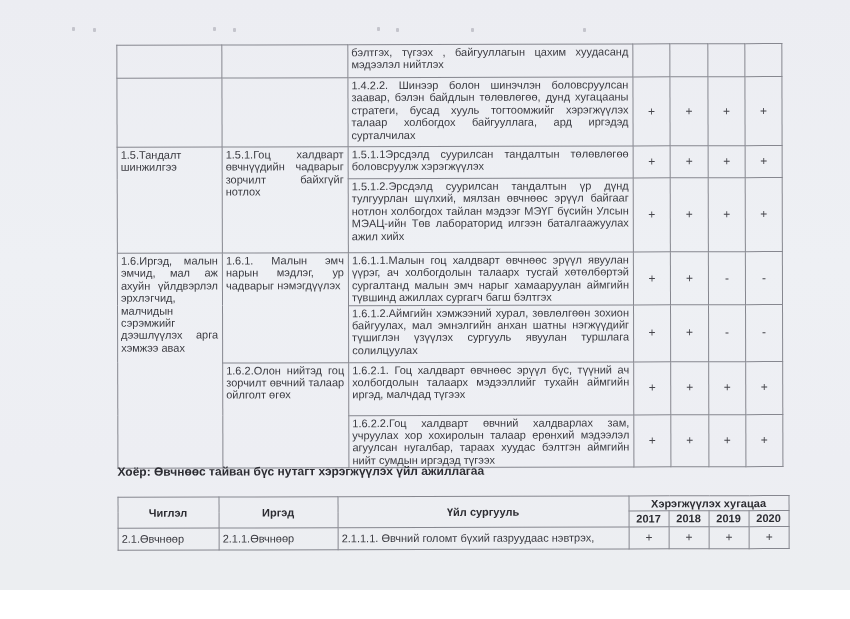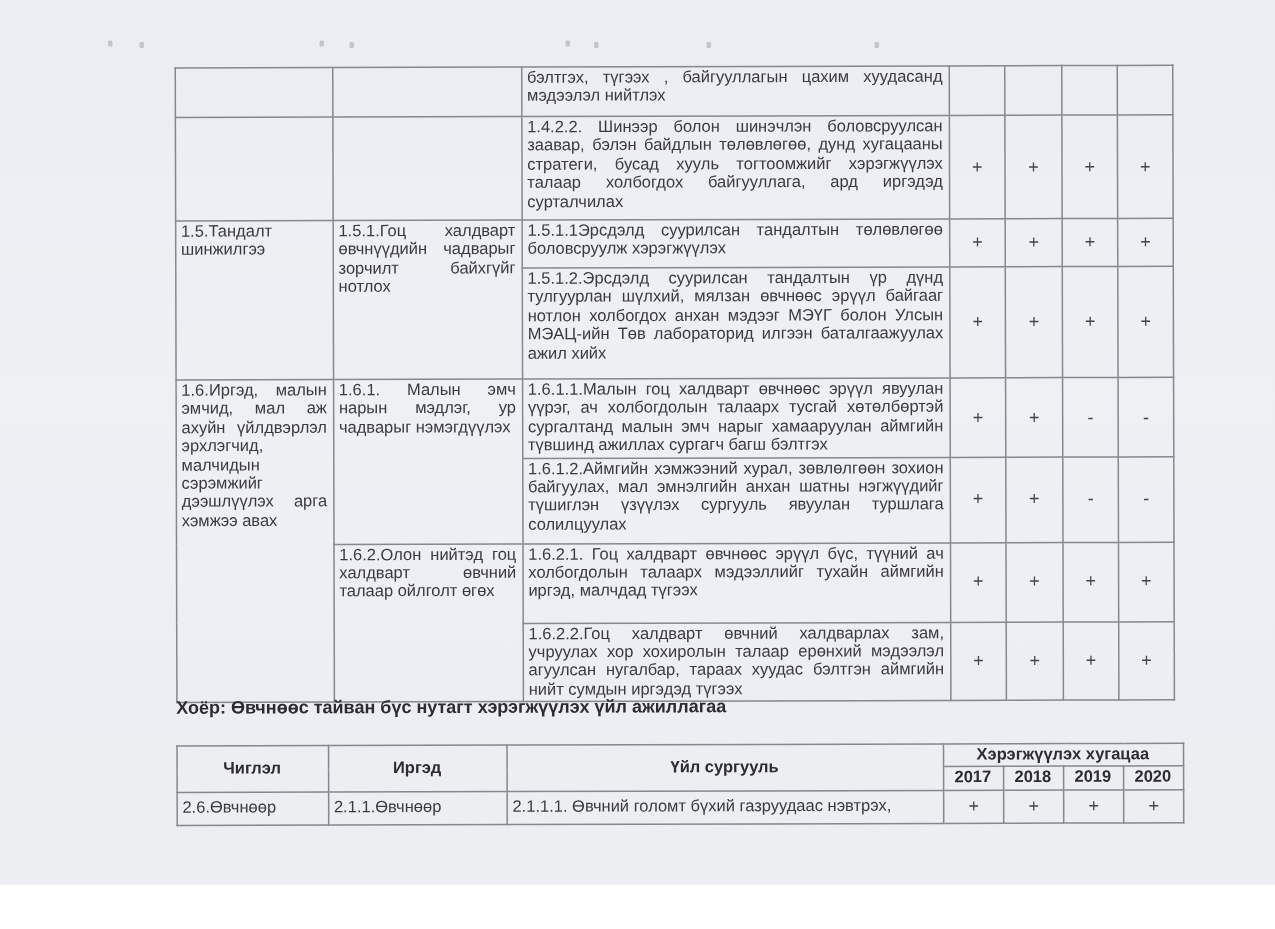--- a/index.html
+++ b/index.html
@@ -80,21 +80,21 @@
         <tr style="height:32px">
           <td class="just" rowspan="2">1.5.Тандалт шинжилгээ</td>
           <td class="just" rowspan="2">1.5.1.Гоц халдварт өвчнүүдийн чадварыг зорчилт байхгүйг нотлох</td>
           <td class="just">1.5.1.1Эрсдэлд суурилсан тандалтын төлөвлөгөө боловсруулж хэрэгжүүлэх</td>
           <td class="m">+</td>
           <td class="m">+</td>
           <td class="m">+</td>
           <td class="m">+</td>
         </tr>
         <tr style="height:74px">
-          <td class="just">1.5.1.2.Эрсдэлд суурилсан тандалтын үр дүнд тулгуурлан шүлхий, мялзан өвчнөөс эрүүл байгааг нотлон холбогдох анхан мэдээг МЭҮГ болон Улсын МЭАЦ-ийн Төв лабораторид илгээн баталгаажуулах ажил хийх</td>
+          <td class="just">1.5.1.2.Эрсдэлд суурилсан тандалтын үр дүнд тулгуурлан шүлхий, мялзан өвчнөөс эрүүл байгааг нотлон холбогдох тайлан мэдээг МЭҮГ бүсийн Улсын МЭАЦ-ийн Төв лабораторид илгээн баталгаажуулах ажил хийх</td>
           <td class="m">+</td>
           <td class="m">+</td>
           <td class="m">+</td>
           <td class="m">+</td>
         </tr>
         <tr style="height:51px">
           <td class="just" rowspan="4">1.6.Иргэд, малын эмчид, мал аж ахуйн үйлдвэрлэл эрхлэгчид, малчидын сэрэмжийг дээшлүүлэх арга хэмжээ авах</td>
           <td class="just" rowspan="2">1.6.1. Малын эмч нарын мэдлэг, ур чадварыг нэмэгдүүлэх</td>
           <td class="just">1.6.1.1.Малын гоц халдварт өвчнөөс эрүүл явуулан үүрэг, ач холбогдолын талаарх тусгай хөтөлбөртэй сургалтанд малын эмч нарыг хамааруулан аймгийн түвшинд ажиллах сургагч багш бэлтгэх</td>
           <td class="m">+</td>
@@ -103,21 +103,21 @@
           <td class="m">-</td>
         </tr>
         <tr style="height:57px">
           <td class="just">1.6.1.2.Аймгийн хэмжээний хурал, зөвлөлгөөн зохион байгуулах, мал эмнэлгийн анхан шатны нэгжүүдийг түшиглэн үзүүлэх сургууль явуулан туршлага солилцуулах</td>
           <td class="m">+</td>
           <td class="m">+</td>
           <td class="m">-</td>
           <td class="m">-</td>
         </tr>
         <tr style="height:53px">
-          <td class="just" rowspan="2">1.6.2.Олон нийтэд гоц халдварт өвчний талаар ойлголт өгөх</td>
+          <td class="just" rowspan="2">1.6.2.Олон нийтэд гоц зорчилт өвчний талаар ойлголт өгөх</td>
           <td class="just">1.6.2.1. Гоц халдварт өвчнөөс эрүүл бүс, түүний ач холбогдолын талаарх мэдээллийг тухайн аймгийн иргэд, малчдад түгээх</td>
           <td class="m">+</td>
           <td class="m">+</td>
           <td class="m">+</td>
           <td class="m">+</td>
         </tr>
         <tr style="height:50px">
           <td class="just">1.6.2.2.Гоц халдварт өвчний халдварлах зам, учруулах хор хохиролын талаар ерөнхий мэдээлэл агуулсан нугалбар, тараах хуудас бэлтгэн аймгийн нийт сумдын иргэдэд түгээх</td>
           <td class="m">+</td>
           <td class="m">+</td>
@@ -146,21 +146,21 @@
           <td class="hd" rowspan="2">Үйл сургууль</td>
           <td class="hd" colspan="4">Хэрэгжүүлэх хугацаа</td>
         </tr>
         <tr style="height:15px">
           <td class="hd">2017</td>
           <td class="hd">2018</td>
           <td class="hd">2019</td>
           <td class="hd">2020</td>
         </tr>
         <tr style="height:22px">
-          <td class="dm">2.6.Өвчнөөр</td>
+          <td class="dm">2.1.Өвчнөөр</td>
           <td class="dm">2.1.1.Өвчнөөр</td>
           <td class="dm">2.1.1.1. Өвчний голомт бүхий газруудаас нэвтрэх,</td>
           <td class="m">+</td>
           <td class="m">+</td>
           <td class="m">+</td>
           <td class="m">+</td>
         </tr>
       </tbody>
     </table>
 

